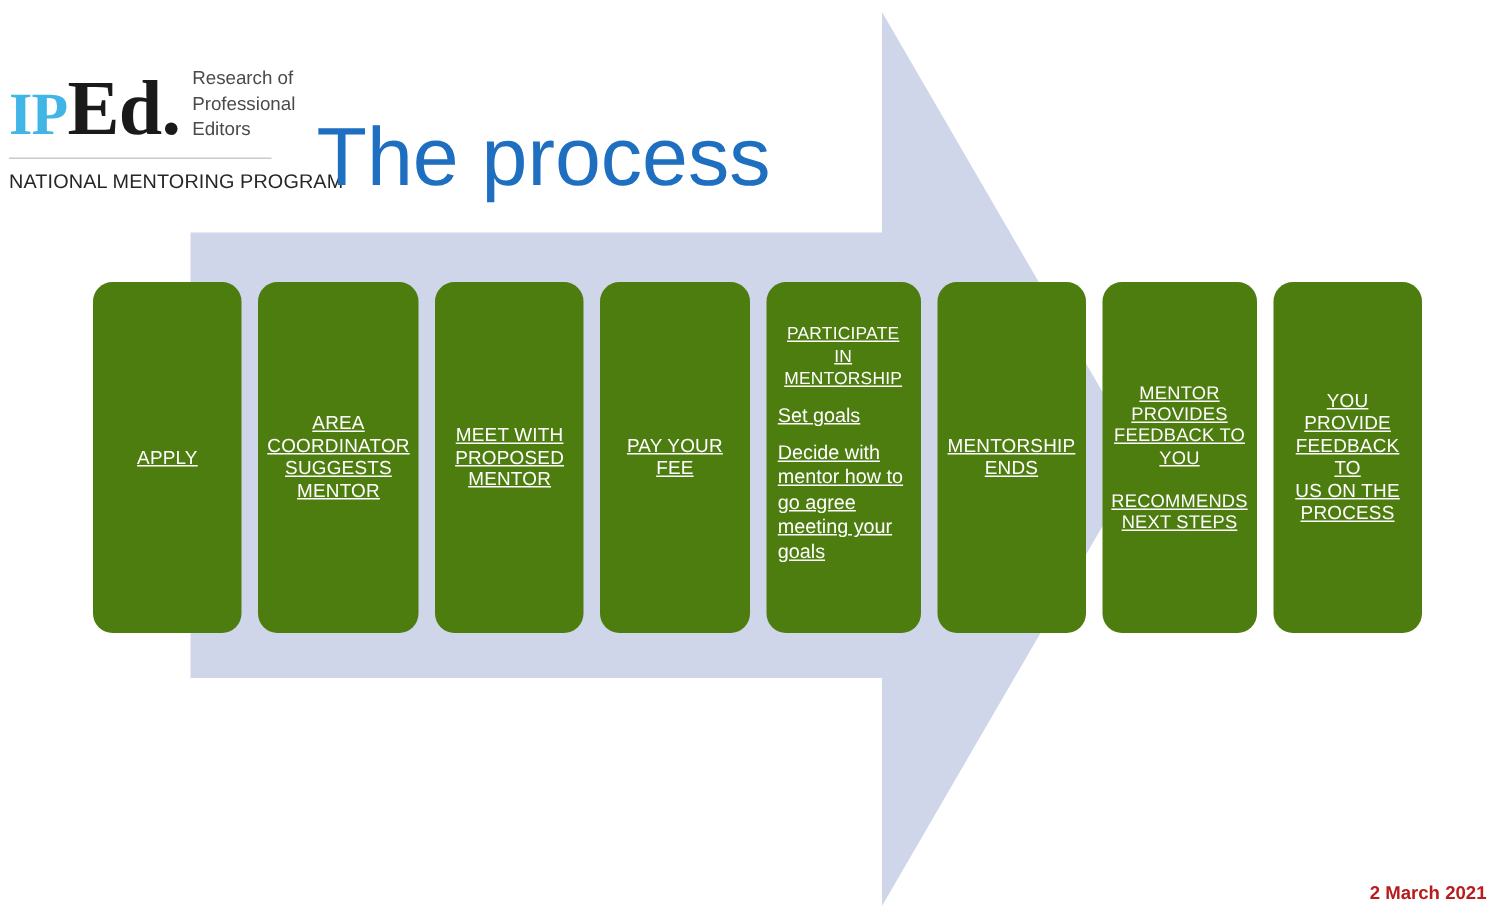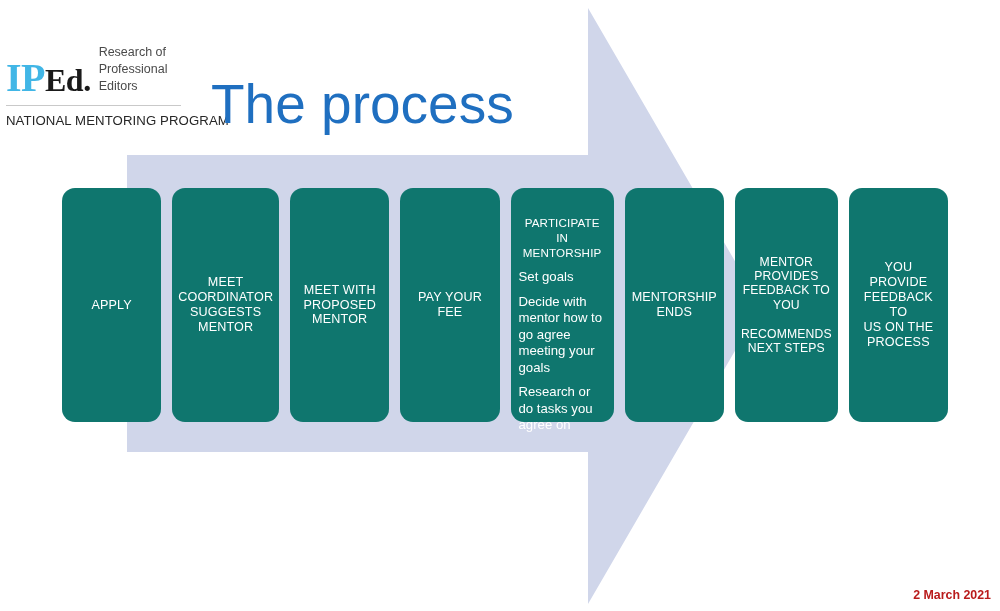--- a/index.html
+++ b/index.html
@@ -47,21 +47,21 @@
   #logo-ip {
     font-family: "Liberation Serif", serif;
     font-size: 40px;
     font-weight: bold;
     color: #41B6E6;
     letter-spacing: -0.5px;
     margin-top: 28px;
   }
   #logo-ed {
     font-family: "Liberation Serif", serif;
-    font-size: 32px;
+    font-size: 52px;
     font-weight: bold;
     color: #1A1A1A;
     letter-spacing: -0.5px;
   }
   #logo-sub {
     font-family: "Liberation Sans", sans-serif;
     font-size: 12.5px;
     line-height: 1.34;
     color: #4A4A4A;
     padding-bottom: 3px;
@@ -98,30 +98,31 @@
     position: absolute;
     left: 62px;
     top: 188px;
     width: 886px;
     height: 234px;
     display: flex;
     gap: 11px;
   }
   .process-box {
     flex: 1 1 0;
-    background: #0f766e;
+    background: #4d7c0f;
     border-radius: 13px;
     box-sizing: border-box;
     padding: 0 6px;
     display: flex;
     flex-direction: column;
     justify-content: center;
     align-items: center;
     color: #ffffff;
     text-align: center;
+    text-decoration: underline;
   }
   .box-title {
     font-size: 12.6px;
     line-height: 1.18;
     letter-spacing: 0.15px;
     white-space: pre-line;
   }
   .box-title.caps-small {
     font-size: 12.2px;
   }
@@ -187,21 +188,21 @@
 
   <div id="page-title">The process</div>
 
   <div id="process-row">
 
     <div class="process-box">
       <div class="box-title">APPLY</div>
     </div>
 
     <div class="process-box">
-      <div class="box-title">MEET
+      <div class="box-title">AREA
 COORDINATOR
 SUGGESTS
 MENTOR</div>
     </div>
 
     <div class="process-box">
       <div class="box-title">MEET WITH
 PROPOSED
 MENTOR</div>
     </div>
@@ -209,21 +210,20 @@
     <div class="process-box">
       <div class="box-title">PAY YOUR FEE</div>
     </div>
 
     <div class="process-box list-variant">
       <div class="box-title">PARTICIPATE IN
 MENTORSHIP</div>
       <div class="box-bullets">
         <span class="box-bullet">Set goals</span>
         <span class="box-bullet">Decide with mentor  how to go agree meeting your goals</span>
-        <span class="box-bullet">Research or do tasks you agree on</span>
       </div>
     </div>
 
     <div class="process-box">
       <div class="box-title">MENTORSHIP
 ENDS</div>
     </div>
 
     <div class="process-box">
       <div class="box-title caps-small">MENTOR

